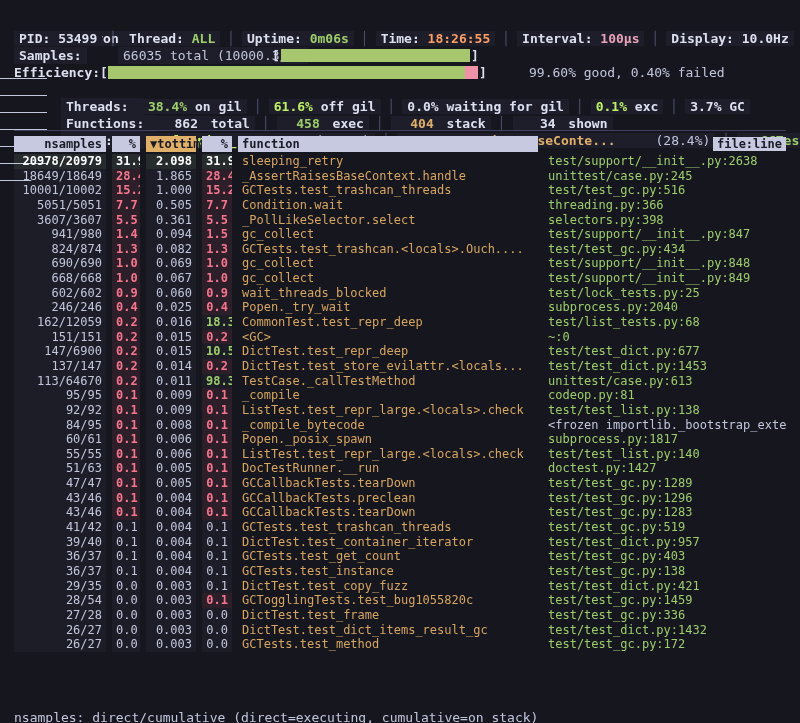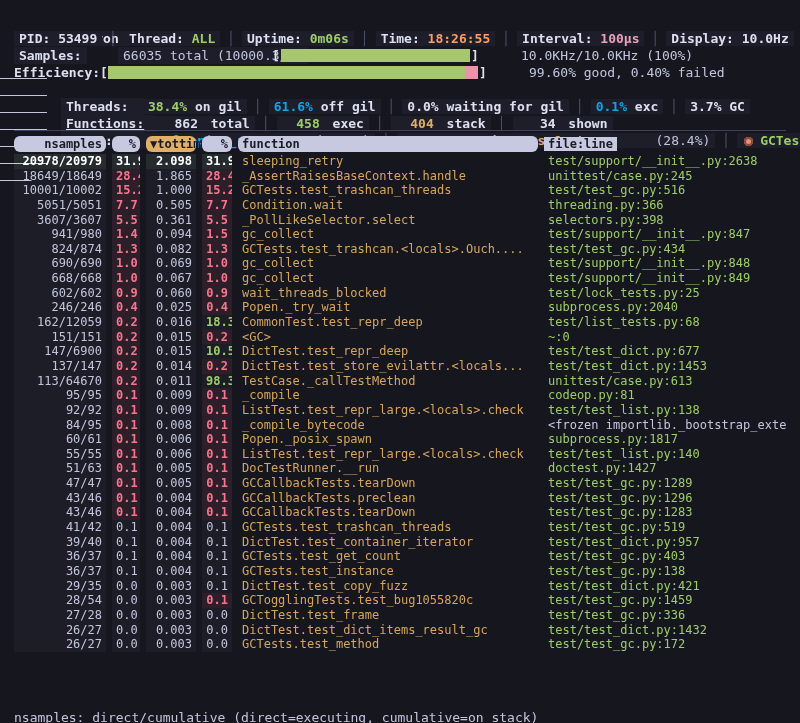--- a/index.html
+++ b/index.html
@@ -10,50 +10,50 @@
   }
   
   .hdr{position:absolute;top:13px;left:0;right:0;font-size:13px;}
   .hline{position:relative;height:17px;line-height:17px;white-space:pre;padding-left:14px;}
   .hline.abs{padding-left:0;text-decoration:underline;}
   .chip{background:#1e1e2b;padding:0 5px;}
   .lbl{font-weight:bold;color:#dde0f0;}
   .title-text{font-weight:bold;color:#e3e6f5;background:#1e1e2b;padding:0 3px;}
   .sep{color:#4b4f6d;margin:0 7px;font-weight:normal;}
   .v-green{color:#9ece6a;font-weight:bold;}
-  .v-red{color:#0ea5e9;font-weight:bold;}
+  .v-red{color:#bef264;font-weight:bold;}
   .v-orange{color:#ff9e64;font-weight:bold;}
   .v-pink{color:#e8a2b8;font-weight:bold;}
   .v-yellow{color:#e0af68;font-weight:bold;}
   .v-fg{color:#dde0f0;font-weight:bold;}
   .plain{color:#c3c7de;font-weight:normal;margin-left:32px;}
   .abs-span{position:absolute;top:0;}
   .bracket{color:#dde0f0;font-weight:bold;}
   .bar{position:absolute;top:2px;height:13px;display:flex;}
   .samples-bar{left:281px;width:189px;}
   .eff-bar{left:108px;width:370px;}
   .bar .good{flex:1;background:#a6c76e;}
   .bar .fail{width:13px;background:#ef91a8;}
   .fn-val{display:inline-block;width:38px;text-align:right;margin-right:5px;}
   .thr-label{display:inline-block;width:72px;}
-  .fns-label{display:inline-block;width:84px;text-decoration:underline;}
+  .fns-label{display:inline-block;width:84px;}
   .top3-label{display:inline-block;width:72px;}
   .medal{display:inline-block;width:9px;height:9px;border-radius:50%;margin:0 7px 1px 2px;vertical-align:middle;}
   .medal-gold{background:#e0af68;box-shadow:inset 0 0 0 2px #8a6a2f;}
   .medal-silver{background:#c5cad6;box-shadow:inset 0 0 0 2px #7c8494;}
   .medal-bronze{background:#e8927c;box-shadow:inset 0 0 0 2px #8a4a3a;}
   .rule{position:absolute;top:130px;left:14px;right:14px;border-top:1px solid #3f4161;}
   
   .tbl{position:absolute;top:136px;left:14px;right:14px;font-size:12px;}
   .grid{display:grid;grid-template-columns:92px 28px 50px 30px 300px 1fr;column-gap:6px;}
   .thead{height:16px;line-height:16px;margin-bottom:2px;}
-  .th{background:#c6c9e0;color:#1b1b26;font-weight:bold;padding:0 4px;white-space:pre;border-radius:6px;}
+  .th{background:#c6c9e0;color:#1b1b26;font-weight:bold;padding:0 4px;white-space:pre;}
   .th.num{text-align:right;}
   .th-tottime{background:#e0af68;}
-  .th-file-cell{background:none;padding:0;}
+  .th-file-cell{background:none;padding:0;text-align:right;}
   .th-file-cell span{background:#c6c9e0;color:#1b1b26;font-weight:bold;padding:0 4px;}
   .trow{height:14.65px;line-height:14.6px;}
   .td{padding:0 4px;white-space:pre;overflow:hidden;}
   .td.num{text-align:right;background:rgba(197,205,255,0.04);color:#c3c7de;}
   .td.fn{color:#d7a65f;}
   .td.fl{color:#9ece6a;}
   .td.fl.nofile{color:#c3c7de;}
   .td.hot{color:#f7768e;font-weight:bold;background:rgba(247,118,142,0.10);}
   .td.cum{color:#9ece6a;font-weight:bold;}
   .trow.top .td.num{color:#ffffff;font-weight:bold;background:rgba(197,255,185,0.09);}
@@ -71,21 +71,20 @@
     </div>
 
     <div class="hline"><span class="chip"><span class="lbl">PID:</span><span> </span><span class="v-fg">53499</span></span><span class="sep">│</span><span class="chip"><span class="lbl">Thread:</span><span> </span><span class="v-green">ALL</span></span><span class="sep">│</span><span class="chip"><span class="lbl">Uptime:</span><span> </span><span class="v-green">0m06s</span></span><span class="sep">│</span><span class="chip"><span class="lbl">Time:</span><span> </span><span class="v-orange">18:26:55</span></span><span class="sep">│</span><span class="chip"><span class="lbl">Interval:</span><span> </span><span class="v-pink">100µs</span></span><span class="sep">│</span><span class="chip"><span class="lbl">Display:</span><span> </span><span class="v-fg">10.0Hz</span></span></div>
 
     <div class="hline abs">
       <span class="abs-span chip lbl" style="left:14px">Samples:</span>
       <span class="abs-span chip plain" style="left:86px">66035 total (10000.3/s)</span>
       <span class="abs-span bracket" style="left:272px">[</span>
       <div class="bar samples-bar"><div class="good"></div></div>
       <span class="abs-span bracket" style="left:471px">]</span>
-      <span class="abs-span plain" style="left:489px">10.0KHz/10.0KHz (100%)</span>
     </div>
 
     <div class="hline abs">
       <span class="abs-span lbl" style="left:14px">Efficiency:</span>
       <span class="abs-span bracket" style="left:100px">[</span>
       <div class="bar eff-bar">
         <div class="good"></div>
         <div class="fail"></div>
       </div>
       <span class="abs-span bracket" style="left:479px">]</span>

